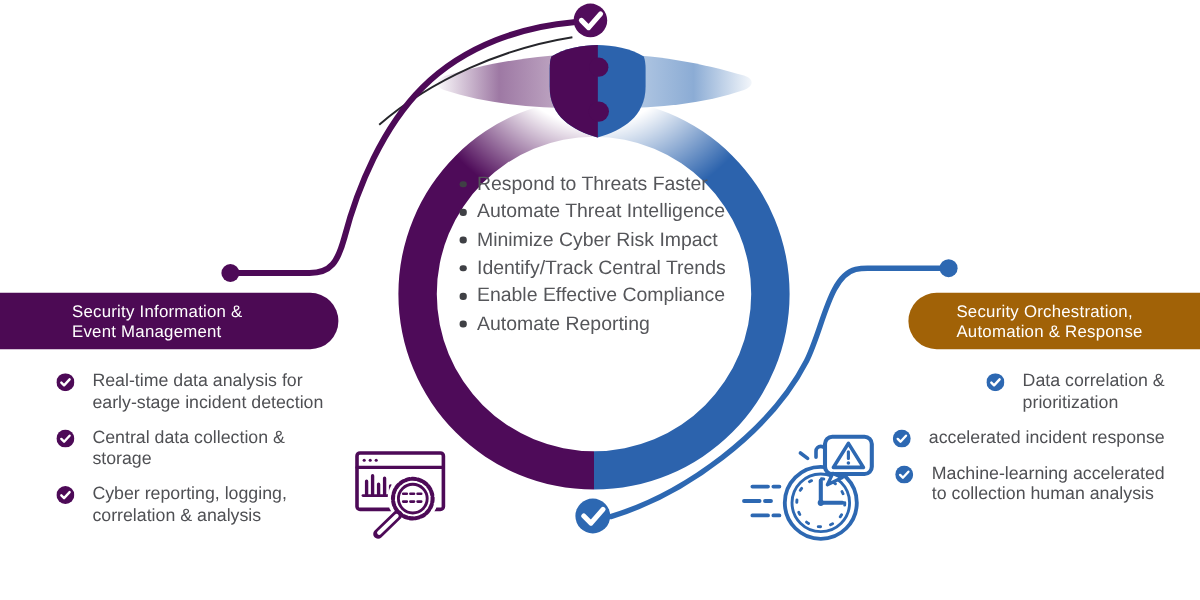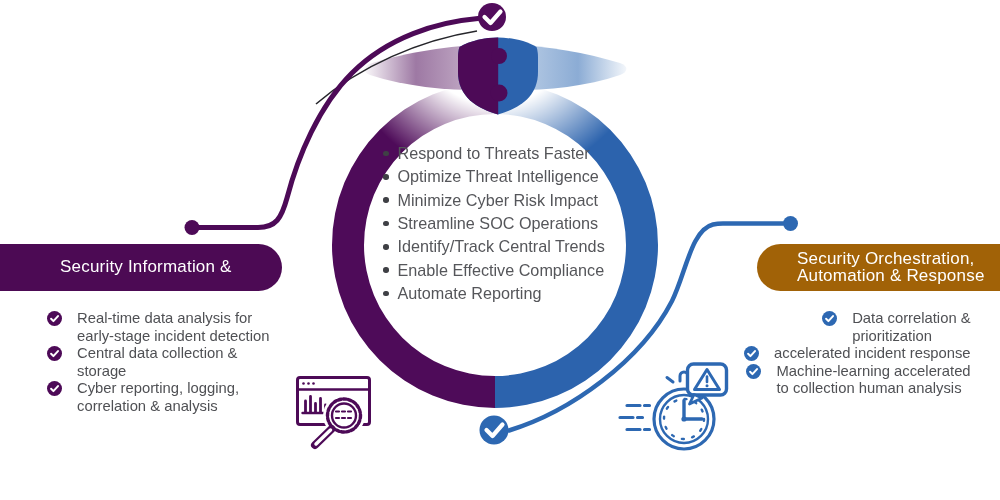--- a/index.html
+++ b/index.html
@@ -5,26 +5,26 @@
   html,body{margin:0;padding:0;background:#fff;}
   .canvas{
     position:relative;width:1000px;height:500px;background:#ffffff;overflow:hidden;
     font-family:"Liberation Sans", sans-serif;
   }
   svg.decor{position:absolute;left:0;top:0;}
   
   .pill{
     position:absolute;top:244px;height:47px;box-sizing:border-box;color:#fff;
     display:flex;flex-direction:column;justify-content:center;
-    font-size:17px;line-height:16.5px;letter-spacing:.2px;font-weight:400;
+    font-size:14px;line-height:16.5px;letter-spacing:.2px;font-weight:400;
   }
   .pill-left{left:0;width:282px;background:#4C0A54;border-radius:0 23.5px 23.5px 0;padding-left:60px;}
   .pill-right{left:757px;width:282px;background:#a16207;border-radius:23.5px 0 0 23.5px;padding-left:40px;}
   
-  .side-list{position:absolute;display:flex;flex-direction:column;}
+  .side-list{position:absolute;display:flex;flex-direction:column;gap:12px;}
   .left-list{left:47px;top:310px;}
   .right-list{left:744px;top:310px;align-items:flex-end;}
   .side-item{display:flex;gap:15px;}
   .check-ico{flex:0 0 15px;width:15px;height:15px;margin-top:1px;}
   .side-text{font-size:14.8px;line-height:17.5px;color:#4F5054;white-space:nowrap;}
   .side-text span{display:block;}
   
   .center-list{position:absolute;left:383px;top:142px;display:flex;flex-direction:column;}
   .center-row{display:flex;align-items:center;gap:9px;height:23.3px;
     font-size:16.2px;color:#55565A;white-space:nowrap;}
@@ -138,20 +138,21 @@
         <path d="M336,411.5 H339 M342,411.5 H345 M348,411.5 H351
                  M336,418 H339 M342,418 H345 M348,418 H351" stroke-width="2.2"></path>
         <path d="M331.5,429 L315,445" stroke-width="8"></path>
         <path d="M330.5,430 L316,444" stroke="#ffffff" stroke-width="3.5"></path>
       </g>
     </g>
   </svg>
 
   <div class="pill pill-left">
     <span>Security Information &amp;</span>
+    <span>Event Management</span>
   </div>
 
   <div class="pill pill-right">
     <span>Security Orchestration,</span>
     <span>Automation &amp; Response</span>
   </div>
 
   <div class="side-list left-list">
     <div class="side-item">
       <svg class="check-ico" viewBox="0 0 15 15">
@@ -217,32 +218,28 @@
     </div>
   </div>
 
   <div class="center-list">
     <div class="center-row">
       <span class="dot"></span>
       <span>Respond to Threats Faster</span>
     </div>
     <div class="center-row">
       <span class="dot"></span>
-      <span>Optimize Threat Intelligence</span>
+      <span>Automate Threat Intelligence</span>
     </div>
     <div class="center-row">
       <span class="dot"></span>
       <span>Minimize Cyber Risk Impact</span>
     </div>
     <div class="center-row">
       <span class="dot"></span>
-      <span>Streamline SOC Operations</span>
-    </div>
-    <div class="center-row">
-      <span class="dot"></span>
       <span>Identify/Track Central Trends</span>
     </div>
     <div class="center-row">
       <span class="dot"></span>
       <span>Enable Effective Compliance</span>
     </div>
     <div class="center-row">
       <span class="dot"></span>
       <span>Automate Reporting</span>
     </div>

